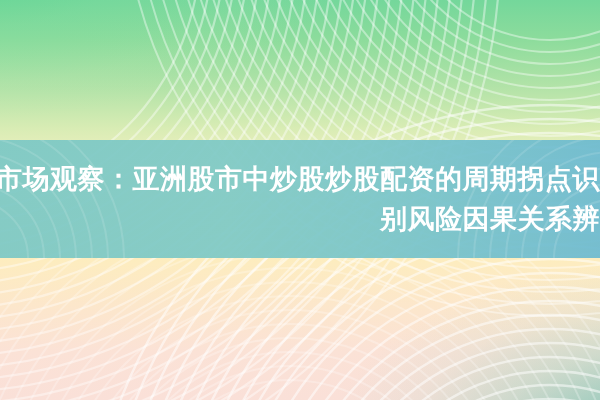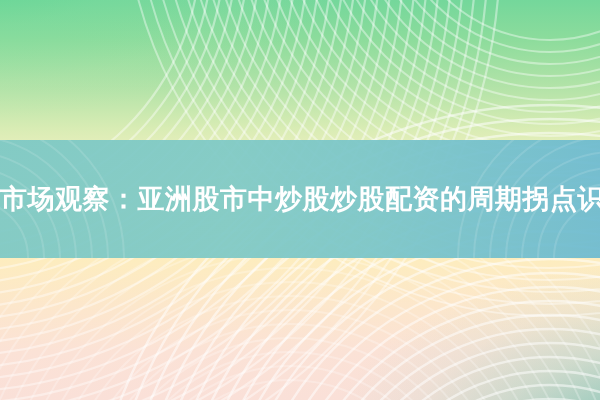--- a/index.html
+++ b/index.html
@@ -94,21 +94,21 @@
   }
 
   .headline {
     position: absolute;
     left: 0;
     right: 0;
     top: 140px;
     height: 118px;
     display: flex;
     flex-direction: column;
-    align-items: flex-start;
+    align-items: flex-end;
     justify-content: center;
     color: #ffffff;
     font-weight: bold;
     font-size: 27px;
     line-height: 40px;
     letter-spacing: 0.5px;
     text-align: center;
     white-space: nowrap;
   }
   .headline .line { display: block; }
@@ -260,15 +260,16 @@
           <circle cx="612" cy="118" r="122"></circle>
             <circle cx="612" cy="118" r="138"></circle>
           <circle cx="612" cy="118" r="154"></circle>
         </g>
       </svg>
     </div>
   </div>
 
   <div class="headline">
     <span class="line">市场观察：亚洲股市中炒股炒股配资的周期拐点识</span>
+    <span class="line">别风险因果关系辨</span>
   </div>
 
 </div>
 
 </body></html>

